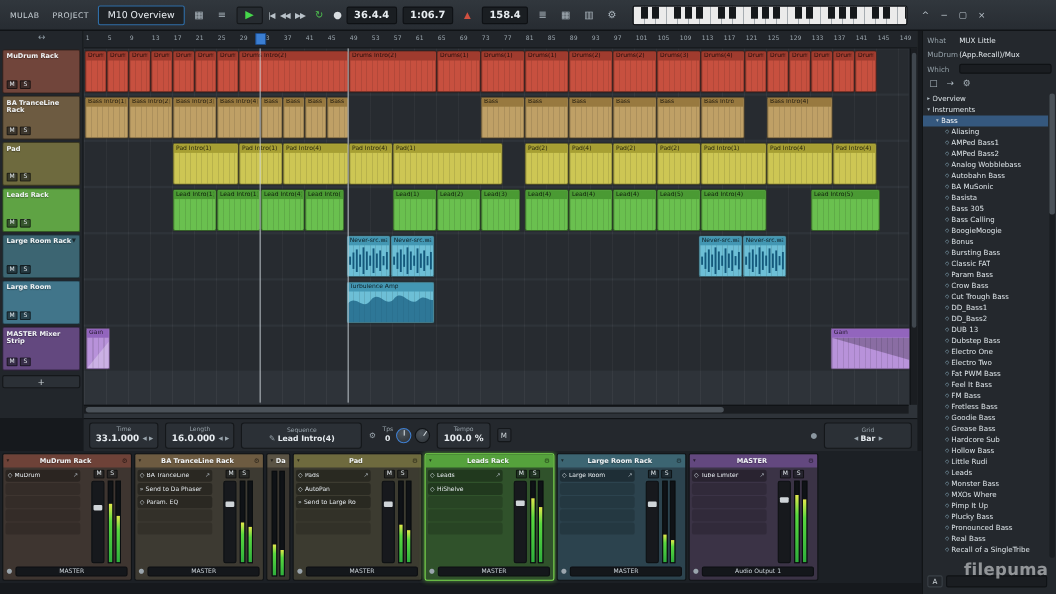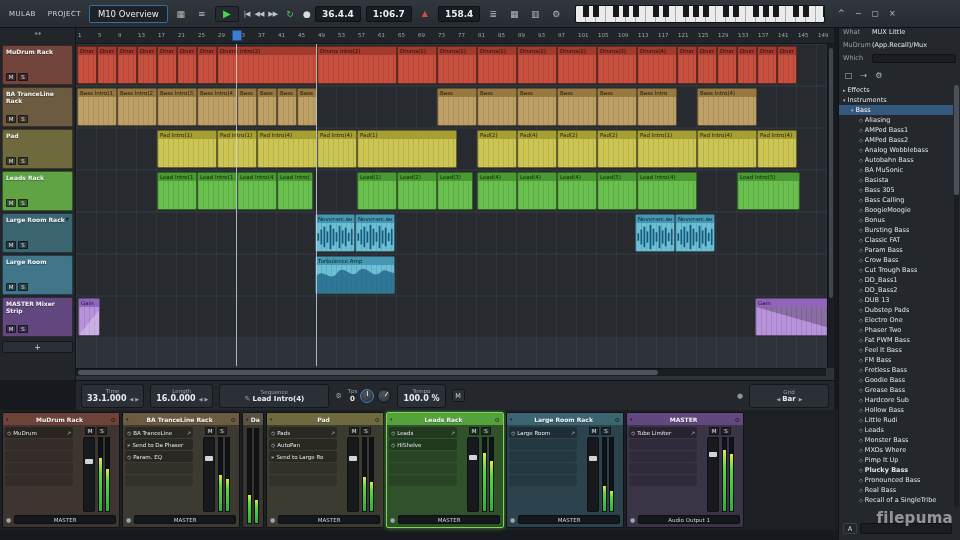--- a/index.html
+++ b/index.html
@@ -97,21 +97,21 @@
   .meter-bar{width:5px;background:#0f1216;border:1px solid #0b0e10;display:flex;align-items:flex-end}
   .meter-fill{width:100%;background:linear-gradient(#e3e84c,#58d83e 30%,#2faf3c)}
   .strip-foot{height:13px;flex:none;display:flex;align-items:center;gap:3px;padding:0 3px 2px}
   .rec-dot{font-size:6px;color:#9aa5ad}
   .out-btn{flex:1;height:9px;background:#14171b;border:1px solid #0d0f12;border-radius:2px;font-size:5.5px;color:#ccd4da;display:flex;align-items:center;justify-content:center;white-space:nowrap;overflow:hidden}
   .narrow-body{flex:1;display:flex;align-items:stretch;justify-content:center;padding:3px 2px}
   #mixer-gear{position:absolute;right:88px;top:495px;font-size:8px;color:#9aa5ad;z-index:3}
 
   
   #browser{position:absolute;left:838px;top:28px;width:122px;height:512px;background:#24282d;border-left:1px solid #101214;z-index:4}
-  .bfield{display:flex;align-items:flex-start;height:13px;padding:0 4px;gap:3px}
+  .bfield{display:flex;align-items:flex-end;height:13px;padding:0 4px;gap:3px}
   .bfield-label{width:26px;flex:none;font-size:6.5px;color:#95a1a9}
   .bfield-value{flex:1;font-size:6.5px;color:#e4eaee;white-space:nowrap;overflow:hidden}
   .bfield-input{flex:1;height:9px;background:#1a1d21;border:1px solid #0f1215;border-radius:2px}
   .bicons{display:flex;gap:8px;padding:2px 6px;height:16px;align-items:center}
   .bicon{font-size:8px;color:#aeb9c1}
   #preset-tree{position:absolute;left:0;top:57px;right:7px;height:422px;overflow:hidden}
   .tree-row{display:flex;align-items:center;height:10px;gap:2px}
   .tree-row.selected{background:#35587e}
   .tree-arrow{font-size:5px;color:#aeb9c1}
   .tree-ico{font-size:5px;color:#8fb4c6}
@@ -1126,21 +1126,21 @@
         </div>
       </div>
     <div class="bicons">
       <span class="bicon">□</span>
       <span class="bicon">→</span>
       <span class="bicon">⚙</span>
     </div>
     <div id="preset-tree">
         <div class="tree-row" style="padding-left: 4px;">
           <span class="tree-arrow">▸</span>
-          <span class="tree-label">Effects</span>
+          <span class="tree-label">Overview</span>
         </div>
         <div class="tree-row" style="padding-left: 4px;">
           <span class="tree-arrow">▾</span>
           <span class="tree-label">Instruments</span>
         </div>
         <div class="tree-row selected" style="padding-left: 12px;">
           <span class="tree-arrow">▾</span>
           <span class="tree-label">Bass</span>
         </div>
         <div class="tree-row" style="padding-left: 20px;">
@@ -1214,29 +1214,29 @@
         <div class="tree-row" style="padding-left: 20px;">
           <span class="tree-ico">◇</span>
           <span class="tree-label">DD_Bass2</span>
         </div>
         <div class="tree-row" style="padding-left: 20px;">
           <span class="tree-ico">◇</span>
           <span class="tree-label">DUB 13</span>
         </div>
         <div class="tree-row" style="padding-left: 20px;">
           <span class="tree-ico">◇</span>
-          <span class="tree-label">Dubstep Pads</span>
+          <span class="tree-label">Dubstep Bass</span>
         </div>
         <div class="tree-row" style="padding-left: 20px;">
           <span class="tree-ico">◇</span>
           <span class="tree-label">Electro One</span>
         </div>
         <div class="tree-row" style="padding-left: 20px;">
           <span class="tree-ico">◇</span>
-          <span class="tree-label">Phaser Two</span>
+          <span class="tree-label">Electro Two</span>
         </div>
         <div class="tree-row" style="padding-left: 20px;">
           <span class="tree-ico">◇</span>
           <span class="tree-label">Fat PWM Bass</span>
         </div>
         <div class="tree-row" style="padding-left: 20px;">
           <span class="tree-ico">◇</span>
           <span class="tree-label">Feel It Bass</span>
         </div>
         <div class="tree-row" style="padding-left: 20px;">
@@ -1276,21 +1276,21 @@
           <span class="tree-label">Monster Bass</span>
         </div>
         <div class="tree-row" style="padding-left: 20px;">
           <span class="tree-ico">◇</span>
           <span class="tree-label">MXOs Where</span>
         </div>
         <div class="tree-row" style="padding-left: 20px;">
           <span class="tree-ico">◇</span>
           <span class="tree-label">Pimp It Up</span>
         </div>
-        <div class="tree-row" style="padding-left: 20px; font-weight: bold;">
+        <div class="tree-row" style="padding-left: 20px;">
           <span class="tree-ico">◇</span>
           <span class="tree-label">Plucky Bass</span>
         </div>
         <div class="tree-row" style="padding-left: 20px;">
           <span class="tree-ico">◇</span>
           <span class="tree-label">Pronounced Bass</span>
         </div>
         <div class="tree-row" style="padding-left: 20px;">
           <span class="tree-ico">◇</span>
           <span class="tree-label">Real Bass</span>

